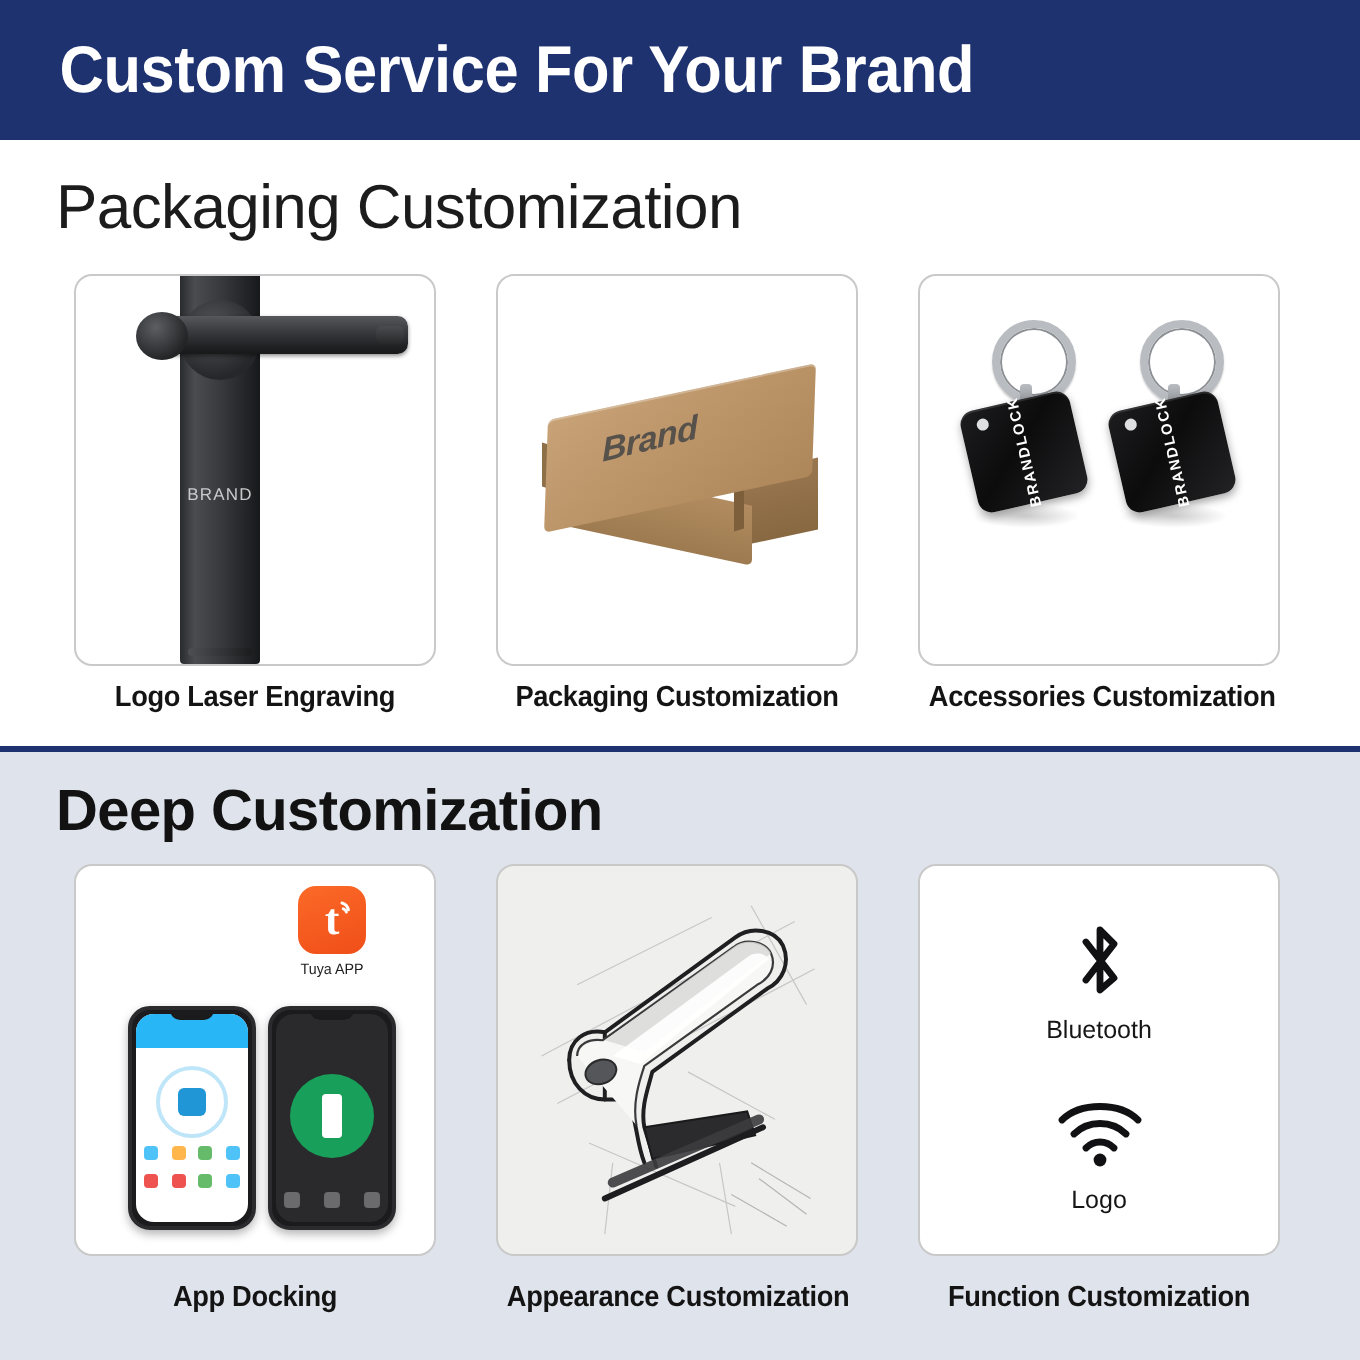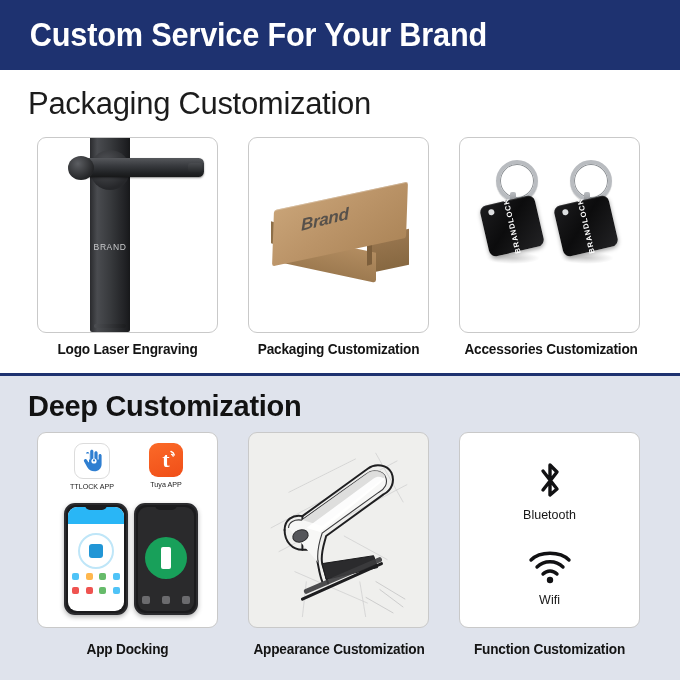--- a/index.html
+++ b/index.html
@@ -321,30 +321,20 @@
 
   <div class="divider-navy"></div>
 
   <div class="section-deep">
     <div class="sec2-heading">Deep Customization</div>
   </div>
 
   <div class="card c4">
     <div class="appicon-row">
 
-      <div class="appicon ic-ttlock" style="left:18px;">
-        <div class="sq">
-          <svg width="34" height="34" viewBox="0 0 34 34" aria-hidden="true">
-            <path d="M11 9.5c0-1 .8-1.6 1.6-1.6s1.6.6 1.6 1.6v6h1V7.4c0-1 .8-1.6 1.6-1.6s1.6.6 1.6 1.6v8.1h1V8.8c0-1 .8-1.6 1.6-1.6s1.6.6 1.6 1.6v6.7h1v-4c0-1 .8-1.5 1.5-1.5s1.5.6 1.5 1.5v8.7c0 4-3.1 7.1-7.2 7.1-3.3 0-5.6-1.5-7.1-4.1l-3.2-5.6c-.5-.9-.2-1.8.6-2.3.8-.5 1.8-.2 2.3.6l1.4 2.4h.6V9.5z" fill="#2f7fd1"></path>
-            <circle cx="19" cy="17" r="2.6" fill="#ffffff"></circle>
-            <circle cx="19" cy="16.4" r="1.1" fill="#2f7fd1"></circle>
-          </svg>
-        </div>
-        <div class="nm">TTLOCK APP</div>
-      </div>
 
       <div class="appicon ic-tuya" style="left:92px;">
         <div class="sq">
           <div class="tuya-t">t</div>
           <svg width="34" height="34" viewBox="0 0 34 34" style="position:absolute;left:0;top:0;" aria-hidden="true">
             <path d="M22 8.5a4.6 4.6 0 013.2 3.4" stroke="#ffffff" stroke-width="1.5" fill="none" stroke-linecap="round"></path>
             <path d="M22.6 11.4a2.3 2.3 0 011.6 1.7" stroke="#ffffff" stroke-width="1.4" fill="none" stroke-linecap="round"></path>
           </svg>
         </div>
         <div class="nm">Tuya APP</div>
@@ -435,21 +425,21 @@
 
       <div class="fn-cell">
         <div class="gl">
           <svg width="46" height="40" viewBox="0 0 46 40" aria-hidden="true">
             <path d="M4 14 C13 5 33 5 42 14" fill="none" stroke="#111113" stroke-width="3.4" stroke-linecap="round"></path>
             <path d="M10 21 C17 14 29 14 36 21" fill="none" stroke="#111113" stroke-width="3.4" stroke-linecap="round"></path>
             <path d="M16 28 C20 24 26 24 30 28" fill="none" stroke="#111113" stroke-width="3.4" stroke-linecap="round"></path>
             <circle cx="23" cy="34" r="3.2" fill="#111113"></circle>
           </svg>
         </div>
-        <div class="lb">Wifi</div>
+        <div class="lb">Logo</div>
       </div>
 
 
 
     </div>
   </div>
   <div class="caption cap6">Function Customization</div>
 
 </div>
 

